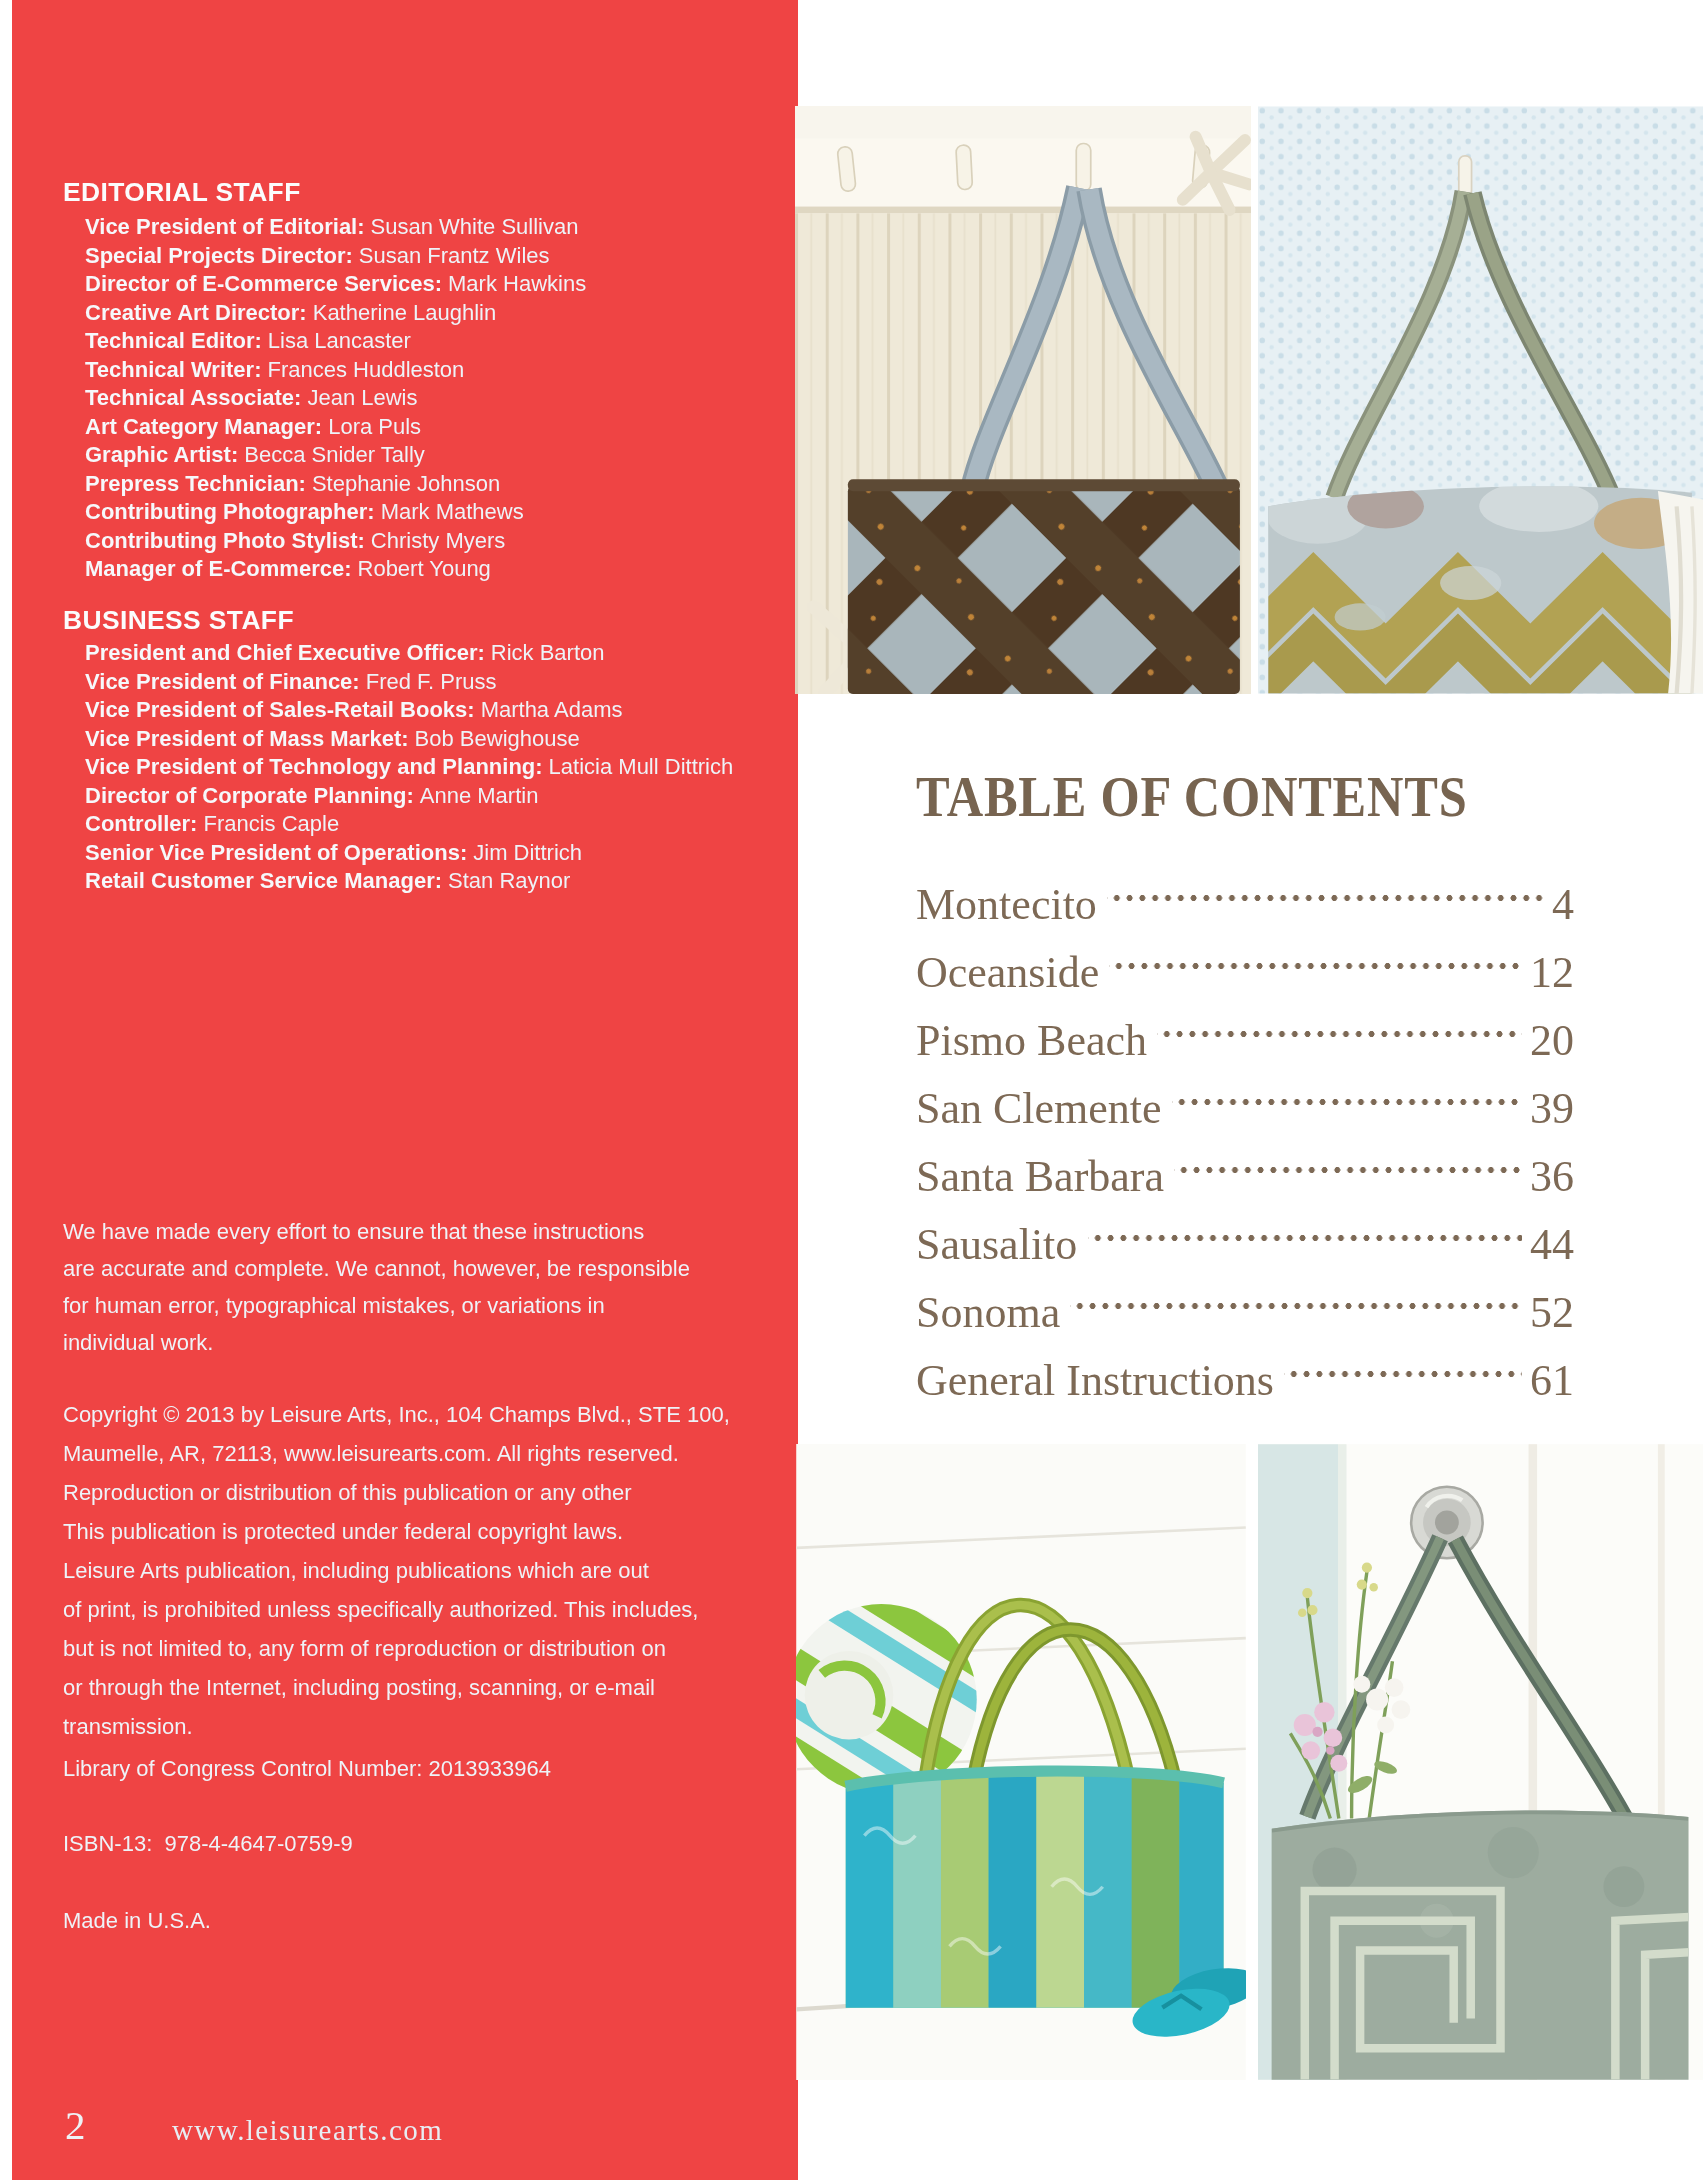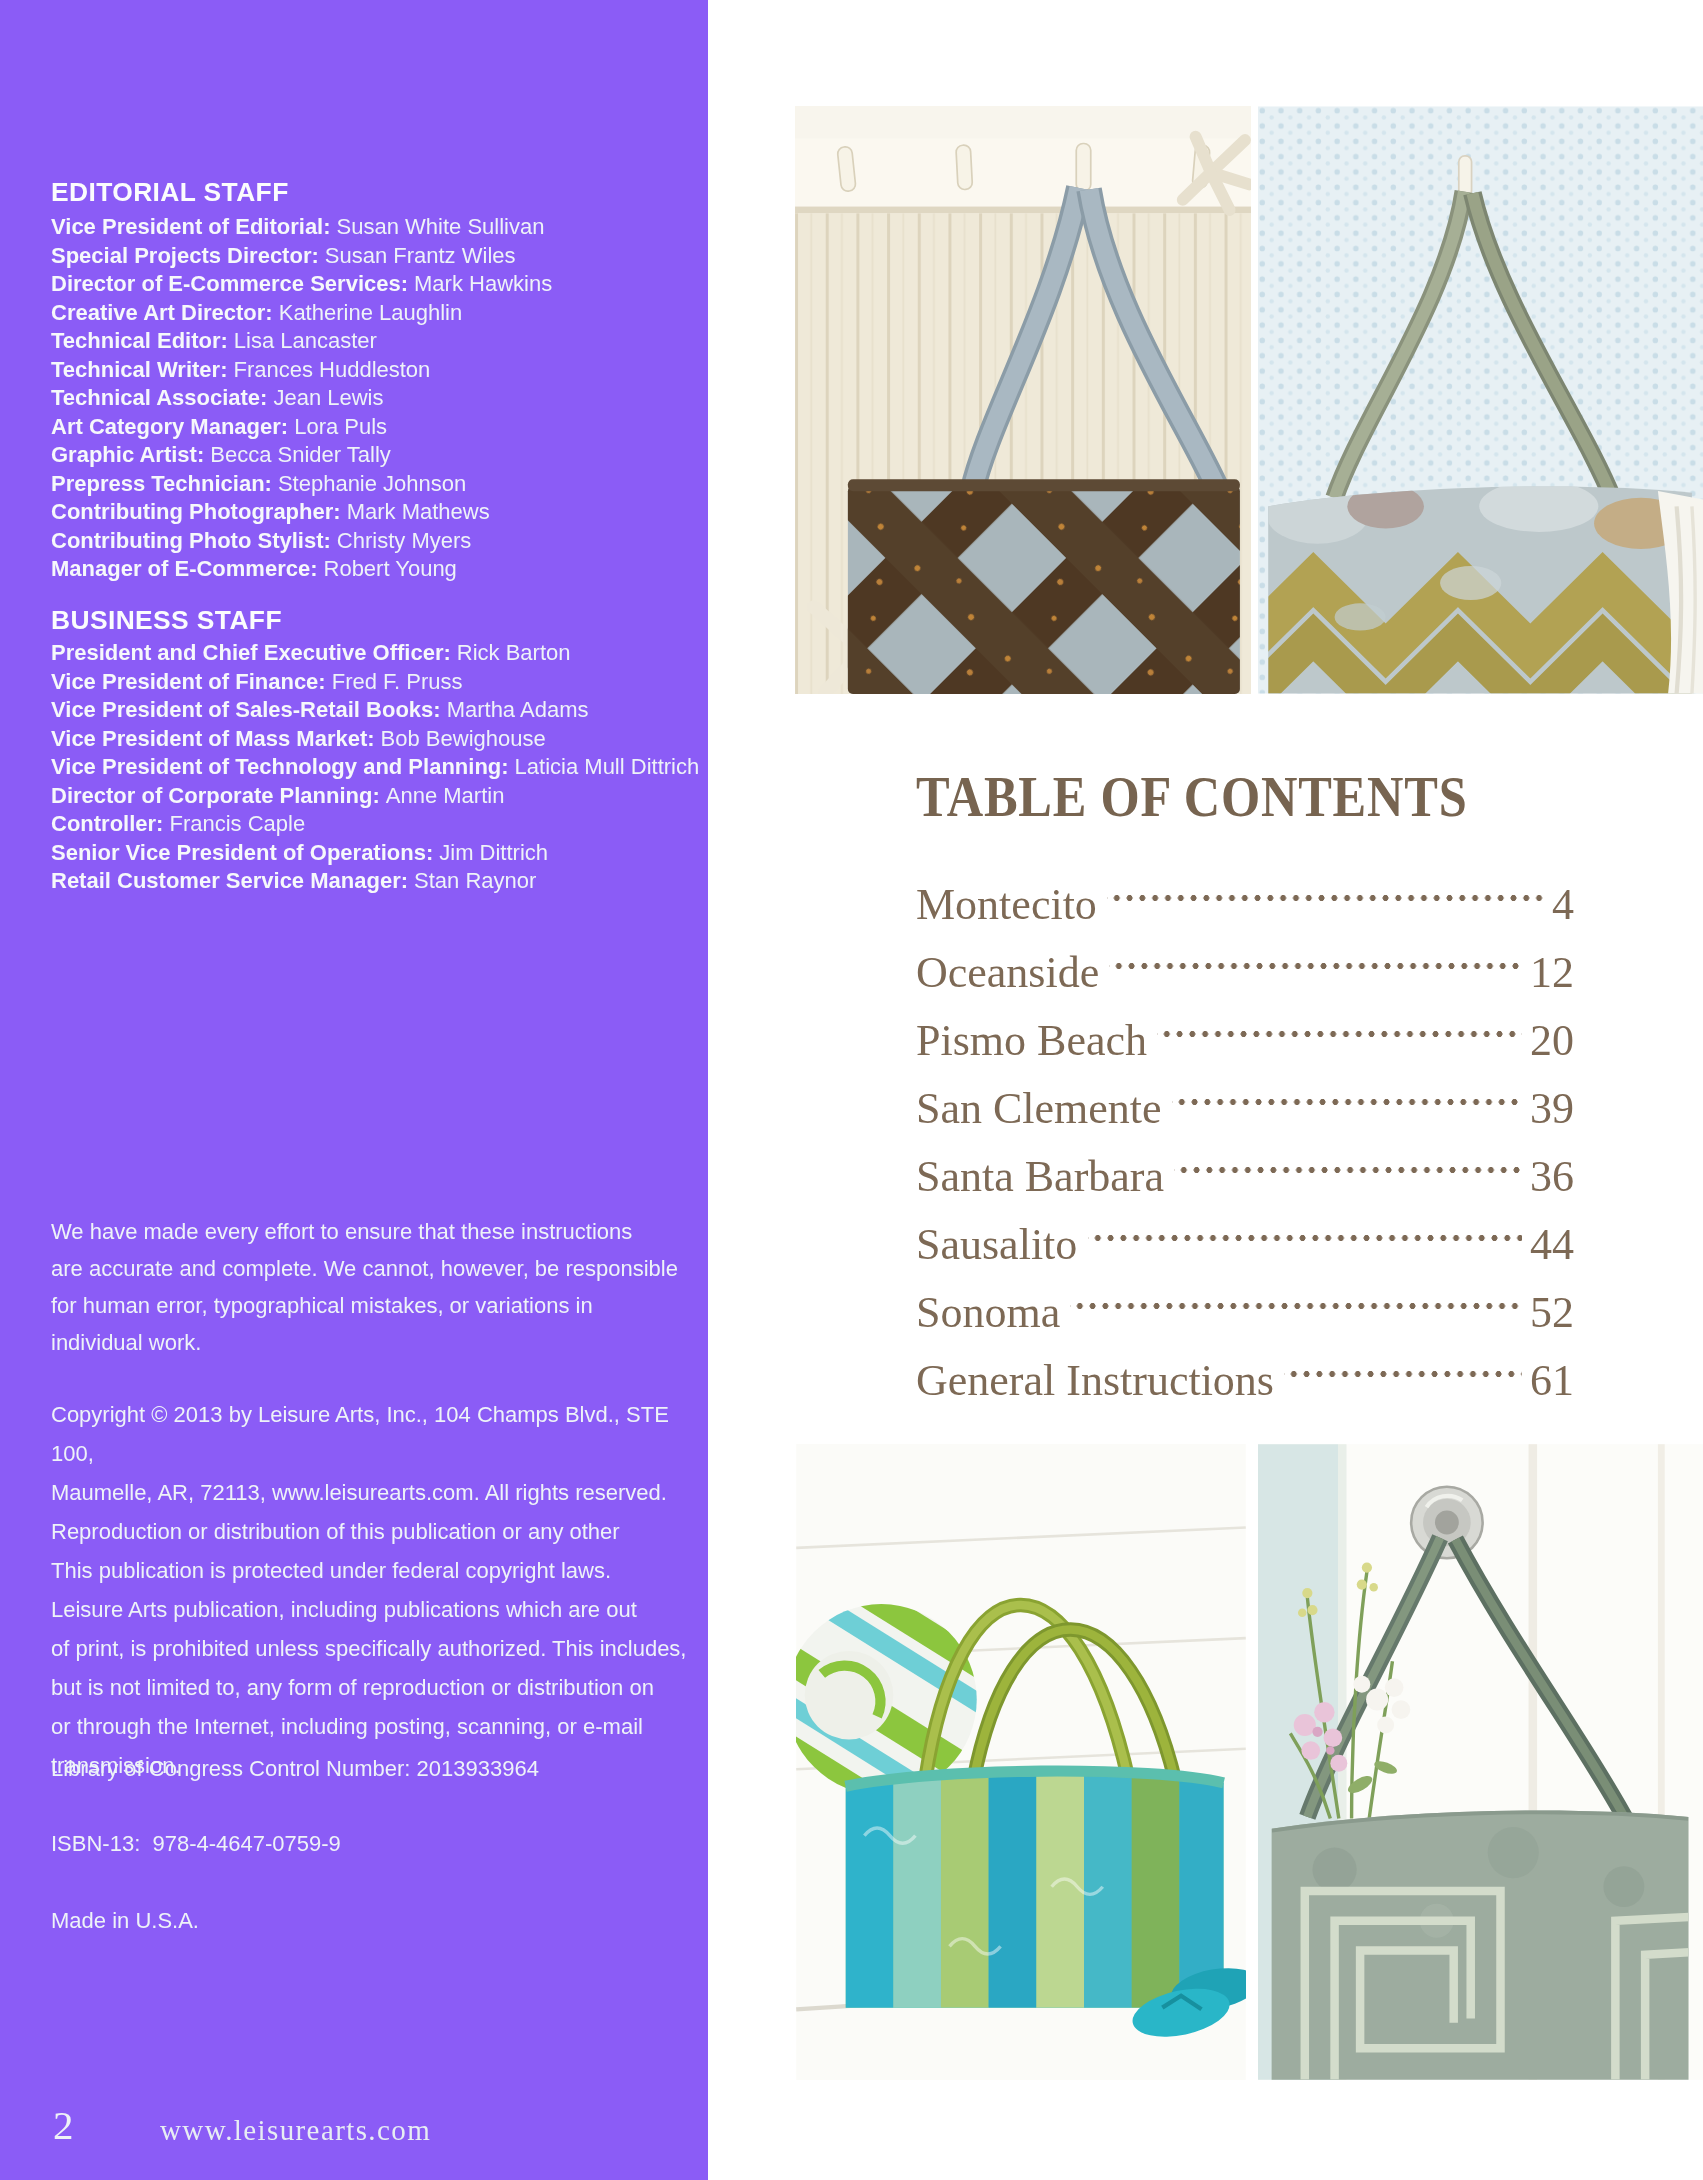--- a/index.html
+++ b/index.html
@@ -1,24 +1,24 @@
 <!DOCTYPE html>
 <html style="font-size:13.6px"><head>
 <meta charset="utf-8">
 <style>
   html,body{margin:0;padding:0;}
   body{
     position:relative; width:1704px; height:2181px; background:#ffffff;
     font-family:"Liberation Sans", sans-serif; overflow:hidden;
   }
   
-  .panel{position:absolute; left:0; top:0; width:708px; height:2181px; background:#8b5cf6;}
+  .panel{position:absolute; left:12px; top:0; width:786px; height:2181px; background:#ef4444;}
   .block{position:absolute; left:51px; color:#f3f6f9;}
   .staff-heading{font-size:26.4px; font-weight:700; letter-spacing:0.4px; color:#fbfcfd;}
-  .staff-line{font-size:22px; line-height:28.5px; white-space:nowrap;}
+  .staff-line{font-size:22px; line-height:28.5px; white-space:nowrap;margin-left:22px;}
   .staff-line b{font-weight:700; color:#f6f8fb;}
   .staff-line .nm{margin-left:6px; font-weight:400; color:#eef3f8;}
   .para-line{font-size:22px; font-weight:400; color:#eef3f8;}
   .para-44 .para-line{line-height:37px;}
   .para-46 .para-line{line-height:39px;}
   .meta-line{font-size:22px; color:#eef3f8; white-space:pre;}
   .footer-num{position:absolute; left:53px; top:2101px; font-family:"Liberation Serif",serif; font-size:41px; color:#eef2f6;}
   .footer-site{position:absolute; left:160px; top:2114px; font-family:"Liberation Serif",serif; font-size:29px; letter-spacing:1.4px; color:#e7edf3;}
   
   .toc{position:absolute; left:916px; top:767px; width:658px;}

